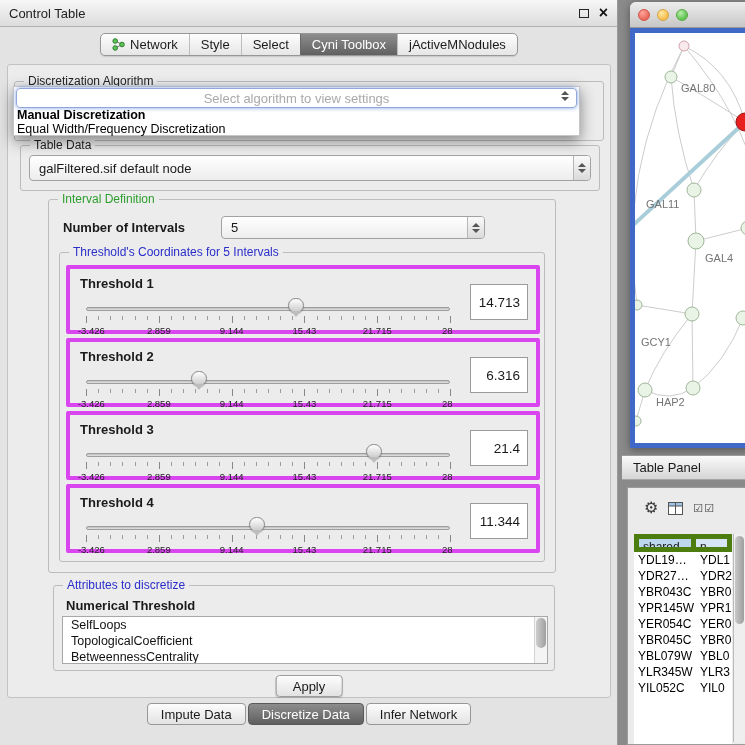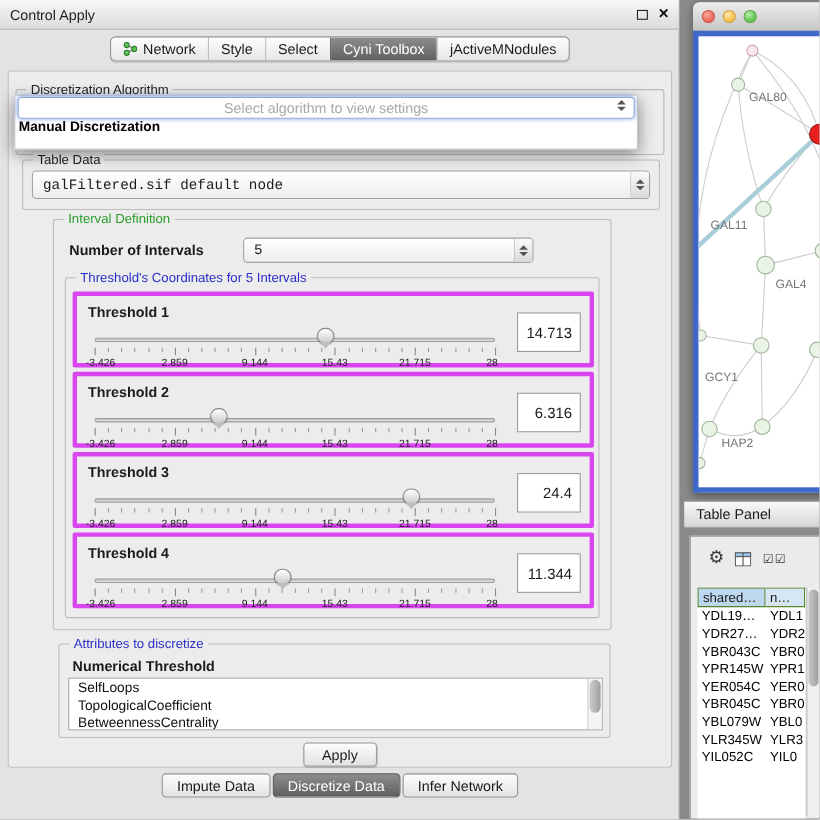--- a/index.html
+++ b/index.html
@@ -46,21 +46,21 @@
   .popup-item{height:14px;line-height:14px;padding-left:3px;font-size:12.5px;color:#000;}
   .popup-item.bold{font-weight:bold;}
 
   .stepper{display:inline-flex;flex-direction:column;gap:2px;align-items:center;width:14px;}
   .stepper i{display:block;width:0;height:0;border-left:4px solid transparent;border-right:4px solid transparent;}
   .stepper i.up{border-bottom:4px solid #555;}
   .stepper i.down{border-top:4px solid #555;}
 
   .combo{position:absolute;background:linear-gradient(#ffffff,#ededed);border:1px solid #a2a2a2;
     border-radius:4px;display:flex;align-items:center;font-size:13px;}
-  .combo .val{flex:1;padding:0 9px;white-space:nowrap;overflow:hidden;font-family:Liberation Mono, monospace;}
+  .combo .val{flex:1;padding:0 9px;white-space:nowrap;overflow:hidden;}
   .combo .cstep{width:17px;align-self:stretch;border-left:1px solid #b5b5b5;display:flex;
     align-items:center;justify-content:center;background:linear-gradient(#fafafa,#dadada);border-radius:0 3px 3px 0;}
 
   .td-group{left:12px;top:80px;width:580px;height:46px;}
   .td-combo{left:8px;top:9px;width:562px;height:26px;}
 
   .interval-group{left:40px;top:134px;width:508px;height:374px;}
   .noi-label{position:absolute;left:14px;top:20px;font-weight:bold;font-size:13px;}
   .noi-combo{left:172px;top:16px;width:264px;height:23px;}
 
@@ -121,37 +121,37 @@
     background:linear-gradient(#fafafa,#d5d5d5);border-top:1px solid #9a9a9a;
     border-bottom:1px solid #a5a5a5;display:flex;align-items:center;padding-left:11px;
     font-size:13px;color:#1a1a1a;}
   #table-window{position:absolute;left:627px;top:487px;width:118px;height:258px;
     background:#ebebeb;border:1px solid #9b9b9b;border-right:none;}
   .tp-toolbar{height:40px;display:flex;align-items:center;gap:10px;padding-left:16px;color:#3a3a3a;}
   .tp-toolbar .gear{font-size:16px;line-height:16px;}
   .tp-toolbar .checks{font-size:11px;letter-spacing:1px;}
   .tp-table{position:absolute;left:6px;top:46px;right:13px;bottom:0;background:#fff;overflow:hidden;}
   .thead{display:flex;}
-  .th{height:18px;font-size:12px;padding:1px 4px;border:1px solid #4d7c0f;white-space:nowrap;overflow:hidden;}
+  .th{height:18px;font-size:12px;padding:1px 4px;border:5px solid #4d7c0f;white-space:nowrap;overflow:hidden;}
   .th.c0{width:62px;background:var(--header-blue,#bdd7ef);}
   .th.c1{flex:1;background:#d6e6f5;border-left:none;}
   .tr{display:flex;height:16px;}
   .td{font-size:12px;line-height:16px;padding:0 4px;white-space:nowrap;overflow:hidden;color:#000;}
   .td.c0{width:62px;}
   .td.c1{flex:1;}
   .tp-scroll{position:absolute;right:0;top:46px;bottom:2px;width:12px;background:#efefef;border-left:1px solid #bbb;}
   .tp-thumb{position:absolute;left:1px;top:2px;width:9px;height:88px;border-radius:5px;
     background:linear-gradient(90deg,#c9c9c9,#9e9e9e);}
 </style>
 </head>
 <body>
 
 <div id="control-panel">
   <div class="titlebar">
-    <span class="title">Control Apply</span>
+    <span class="title">Control Table</span>
     <span class="win-btns">
       <span class="restore-box"></span>
       <span class="close-x">×</span>
     </span>
   </div>
 
   <div class="top-tabs">
     <div class="seg">
         <div class="seg-item">
           <svg width="13" height="13" viewBox="0 0 13 13">
@@ -186,20 +186,21 @@
 
     <div class="popup">
       <div class="popup-combo">
         <span class="ph">Select algorithm to view settings</span>
         <span class="stepper">
             <i class="up"></i>
             <i class="down"></i>
           </span>
       </div>
       <div class="popup-item bold">Manual Discretization</div>
+      <div class="popup-item">Equal Width/Frequency Discretization</div>
     </div>
 
     <div class="group td-group">
       <span class="gtitle">Table Data</span>
       <div class="combo td-combo">
         <span class="val">galFiltered.sif default node</span>
         <span class="cstep">
             <span class="stepper">
               <i class="up"></i>
               <i class="down"></i>
@@ -364,21 +365,21 @@
               </div>
             <div class="scale">
                 <span style="left: 0%; transform: translateX(-30%);">-3.426</span>
                 <span style="left: 20%;">2.859</span>
                 <span style="left: 40%;">9.144</span>
                 <span style="left: 60%;">15.43</span>
                 <span style="left: 80%;">21.715</span>
                 <span style="left: 100%; transform: translateX(-75%);">28</span>
               </div>
           </div>
-          <div class="value-box">24.4</div>
+          <div class="value-box">21.4</div>
         </div>
 
         <div class="thresh-row r3">
           <div class="t-label">Threshold 4</div>
           <div class="slider">
             <div class="track"></div>
             <div class="thumb" style="left: calc(47% - 8px);"></div>
             <div class="ruler">
                 <i class="major" style="left: 0%;"></i>
                 <i style="left: 3.33333%;"></i>

